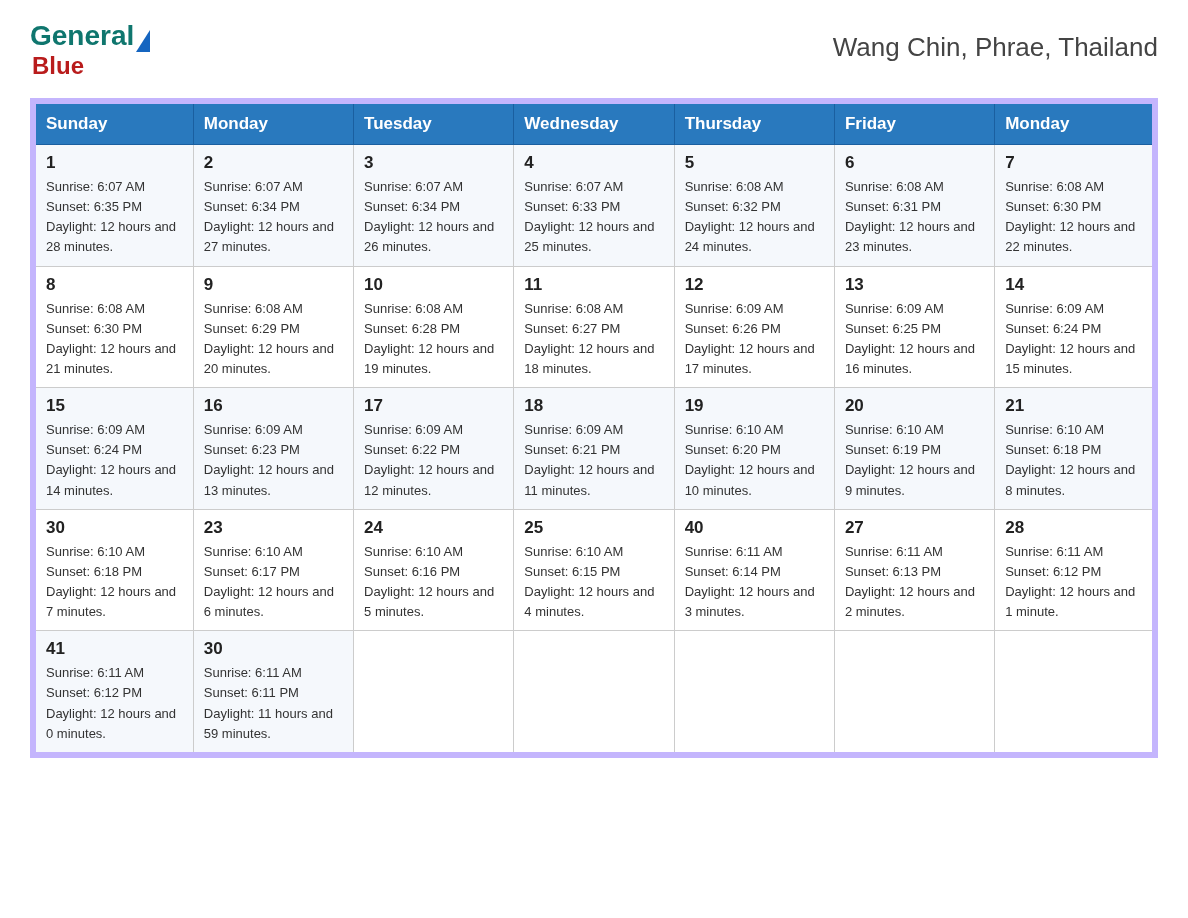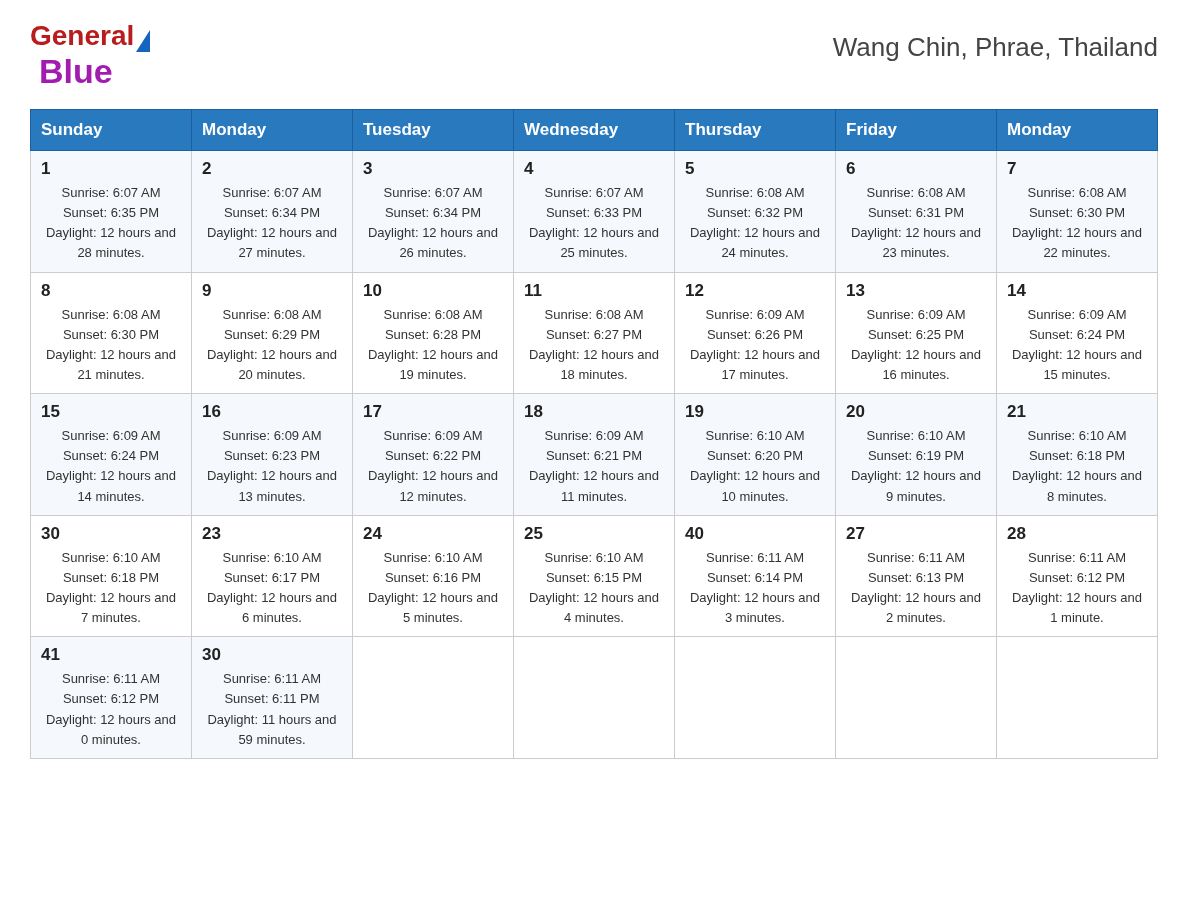--- a/index.html
+++ b/index.html
@@ -13,64 +13,64 @@
     }
     .header-area {
       display: flex;
       justify-content: space-between;
       align-items: flex-start;
       margin-bottom: 18px;
     }
     .logo-text-general {
       font-size: 28px;
       font-weight: bold;
-      color: #b91c1c;
+      color: #0f766e;
     }
     .logo-triangle {
       width: 0;
       height: 0;
       border-left: 14px solid transparent;
       border-bottom: 22px solid #1565c0;
       margin-left: 2px;
       margin-top: -4px;
     }
     .logo-wrapper {
       display: flex;
       flex-direction: column;
       align-items: flex-start;
     }
     .logo-line1 {
       display: flex;
       align-items: flex-end;
     }
     .logo-line2 {
-      font-size: 34px;
-      font-weight: bold;
-      color: #a21caf;
-      margin-left: 9px;
+      font-size: 24px;
+      font-weight: bold;
+      color: #b91c1c;
+      margin-left: 2px;
     }
     .title-area {
       text-align: right;
     }
     .title-area h1 {
       font-size: 52px;
       font-weight: bold;
       color: #222;
       line-height: 1.1;
     }
     .title-area h2 {
       font-size: 26px;
       font-weight: normal;
       color: #444;
       margin-top: 12px;
     }
     .calendar-table {
       width: 100%;
       border-collapse: collapse;
-      border: 1px solid #c4b5fd;
+      border: 6px solid #c4b5fd;
     }
     .calendar-table thead tr th {
       background-color: #2979be;
       color: #fff;
       padding: 10px 10px;
       font-size: 17px;
       font-weight: bold;
       text-align: left;
       border: 1px solid #1a5fa0;
     }
@@ -92,21 +92,20 @@
       font-size: 17px;
       font-weight: bold;
       color: #222;
       display: block;
       margin-bottom: 4px;
     }
     .day-info {
       font-size: 13px;
       color: #333;
       line-height: 1.55;
-      text-align: center;
     }
     .empty-cell {
       background-color: #fff !important;
     }
   </style>
 </head>
 <body>
 
 <div class="header-area">
   <div class="logo-wrapper">

